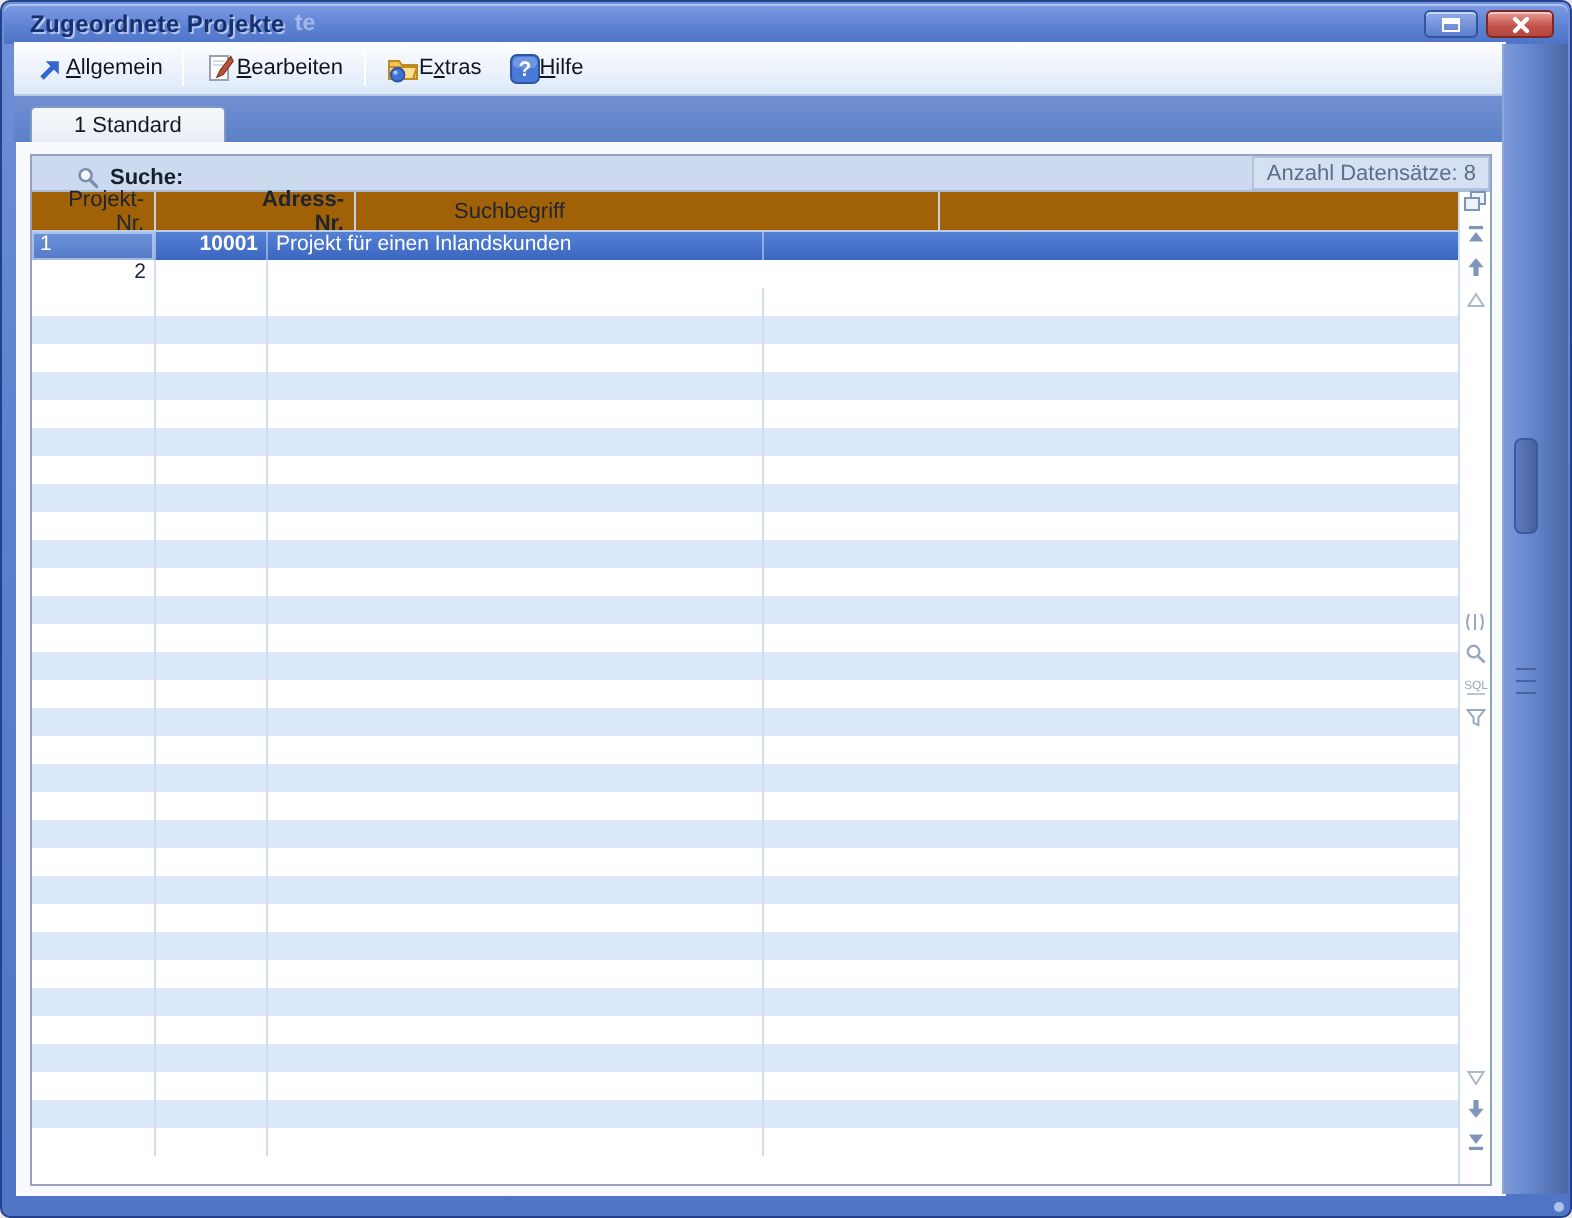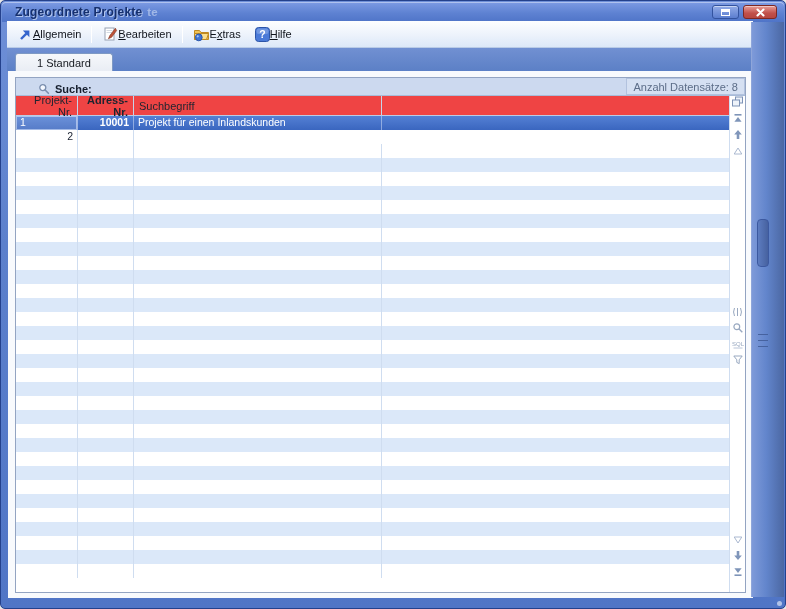--- a/index.html
+++ b/index.html
@@ -38,21 +38,21 @@
   
   .searchbar{height:18px;background:#ccd9ef;border-bottom:1px solid #a8bbd8;display:flex;align-items:flex-end;
     padding-left:22px;font-size:11px;flex:0 0 auto;}
   .s-label{font-weight:bold;color:#161f2e;margin:0 6px 0 5px;}
   .s-ph{font-style:italic;color:#7d8ca4;}
   .s-count{margin-left:auto;height:100%;display:flex;align-items:center;padding:0 6px;
     border:1px solid #b2c2de;background:#d5e0f2;color:#5c6d88;font-size:11px;}
   
   .tbl-area{flex:1;display:flex;min-height:0;}
   .tbl{flex:1;display:flex;flex-direction:column;border-right:1px solid #cfddf0;min-width:0;}
-  .thead{height:20px;display:flex;border-bottom:1px solid #bccce4;background:#ef4444;flex:0 0 auto;}
+  .thead{height:20px;display:flex;border-bottom:1px solid #bccce4;background:#a16207;flex:0 0 auto;gap:44px;}
   .hcell{font-size:11px;color:#1e2430;display:flex;align-items:center;padding:0 5px;border-right:1px solid #c5d4ea;}
   .rows{flex:1;overflow:hidden;}
   .trow{height:14px;display:flex;font-size:10.5px;line-height:13px;color:#1a2230;}
   .trow.alt{background:#dbe8f9;}
   .trow.sel{background:linear-gradient(180deg,#5480d4,#3a66bf);color:#fff;}
   .tcell{padding:0 4px;border-right:1px solid #cfddf0;overflow:hidden;white-space:nowrap;}
   .trow.sel .tcell{border-right-color:rgba(235,242,255,.45);}
   .trow.sel .tcell.c1{background:rgba(255,255,255,.14);box-shadow:inset 0 0 0 1px rgba(225,235,255,.55);}
   .c1{width:62px;text-align:right;}
   .c2{width:56px;text-align:right;font-weight:bold;}

